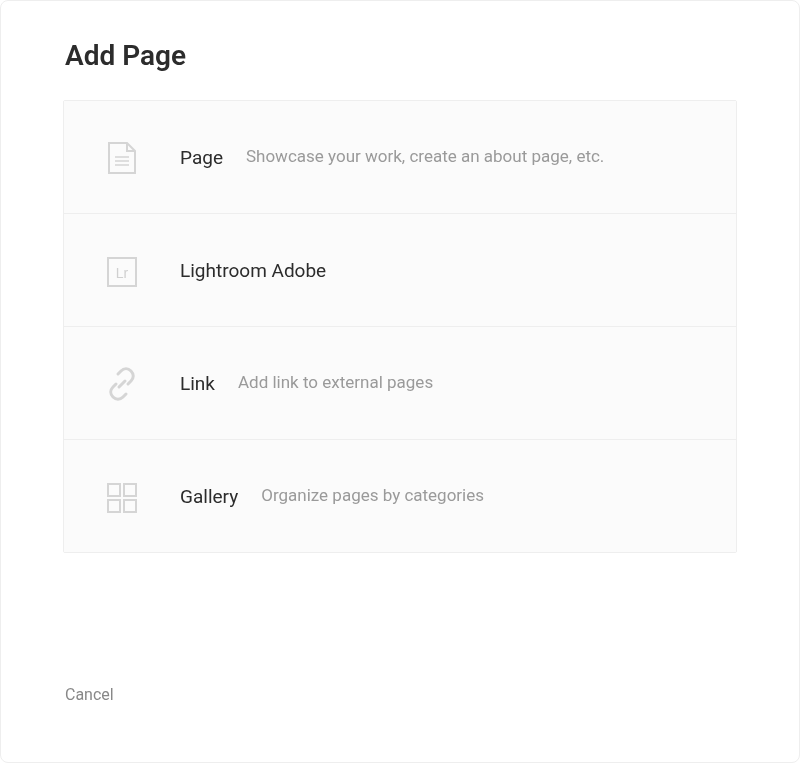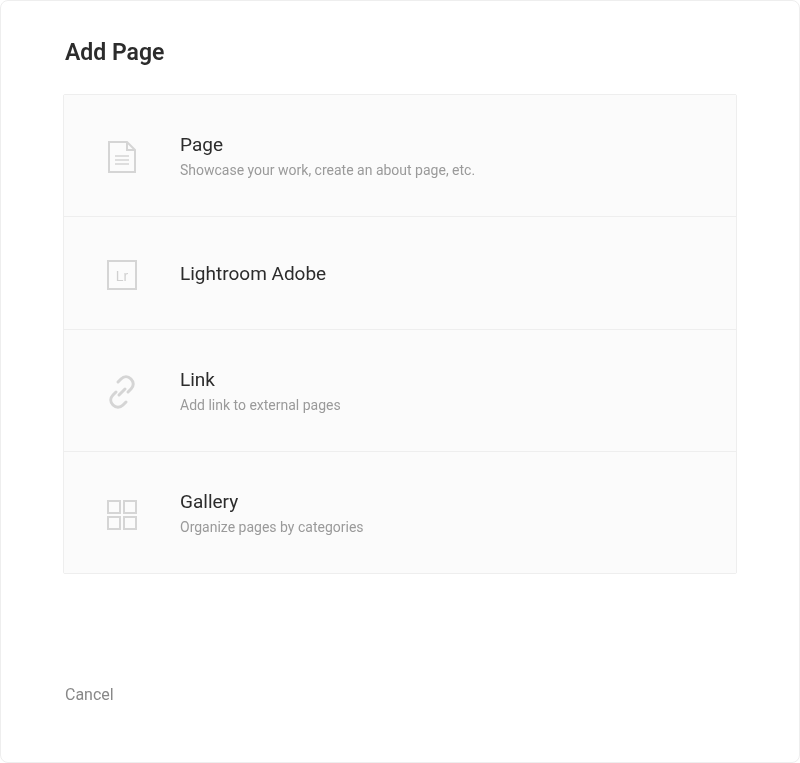--- a/index.html
+++ b/index.html
@@ -19,21 +19,21 @@
       background: #ffffff;
       border: 1px solid #eeeeee;
       border-radius: 8px;
       padding: 0;
       position: relative;
     }
     .modal-header {
       padding: 38px 64px 28px 64px;
     }
     .modal-title {
-      font-size: 23px;
+      font-size: 28px;
       font-weight: 600;
       color: #2c2c2c;
     }
     .options-list {
       margin: 0 62px;
       border: 1px solid #eeeeee;
       border-radius: 2px;
       background: #fbfbfb;
     }
     .option-item {
@@ -51,30 +51,30 @@
       width: 36px;
       height: 36px;
       display: flex;
       align-items: flex-end;
       justify-content: center;
       flex-shrink: 0;
       margin-right: 40px;
     }
     .option-text {
       display: flex;
-      flex-direction: column;
-      gap: 6px;
+      flex-direction: row;
+      gap: 23px;
     }
     .option-title {
       font-size: 19px;
       font-weight: 400;
       color: #2c2c2c;
     }
     .option-description {
-      font-size: 14px;
+      font-size: 17px;
       font-weight: 400;
       color: #9a9a9a;
     }
     .modal-footer {
       position: absolute;
       bottom: 0;
       left: 0;
       right: 0;
       padding: 30px 64px 50px 64px;
     }

